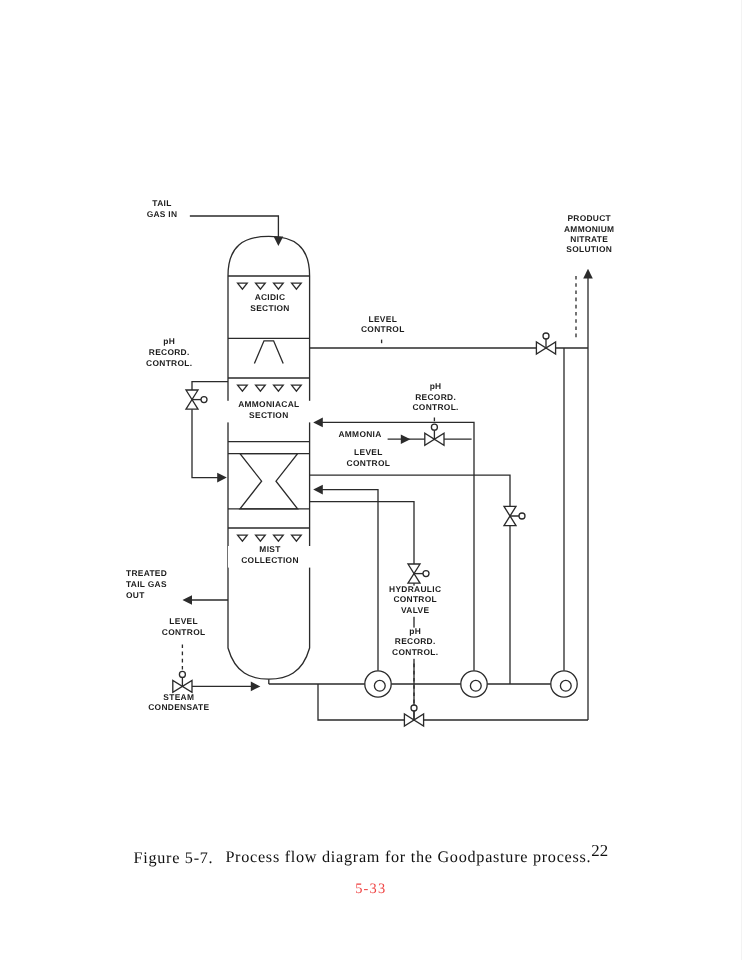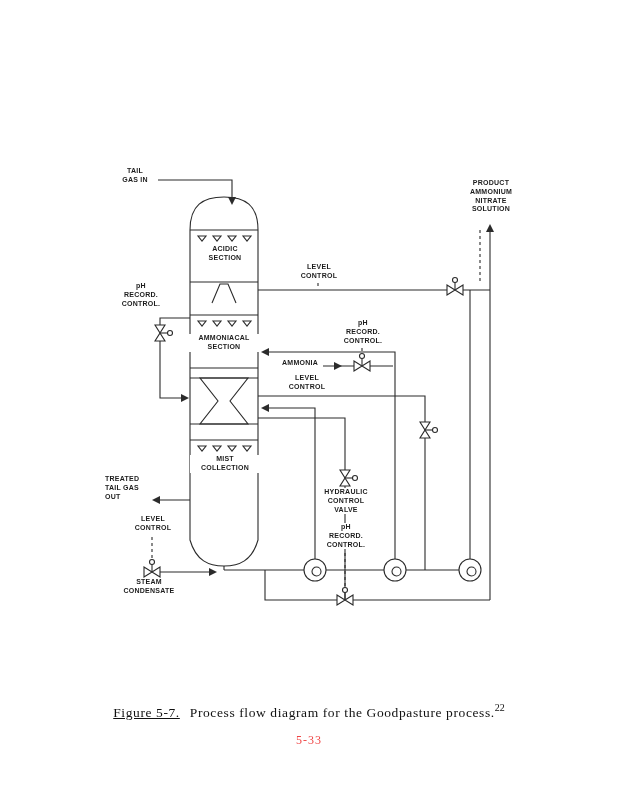--- a/index.html
+++ b/index.html
@@ -12,22 +12,22 @@
     position:absolute;font-size:7px;font-weight:bold;line-height:1.25;
     letter-spacing:.25px;color:#1c1c1c;text-align:center;
     white-space:pre-line;background:#fff;padding:0 1px;
   }
   .lbl.left{text-align:left;}
   .caption{
     position:absolute;left:0;top:702px;width:100%;text-align:center;
     font-family:"Liberation Serif",serif;font-size:13.5px;color:#111;
     letter-spacing:.6px;
   }
-  .caption .figno{margin-right:10px;text-decoration:underline;}
-  .caption sup{font-size:10px;vertical-align:super;letter-spacing:0;}
+  .caption .figno{margin-right:10px;}
+  .caption sup{font-size:14px;vertical-align:super;letter-spacing:0;}
   .pageno{
     position:absolute;left:0;top:733px;width:100%;text-align:center;
     font-family:"Liberation Serif",serif;font-size:12px;color:#ef4444;letter-spacing:1px;
   }
 </style>
 </head>
 <body>
 
 <div class="page">
 

